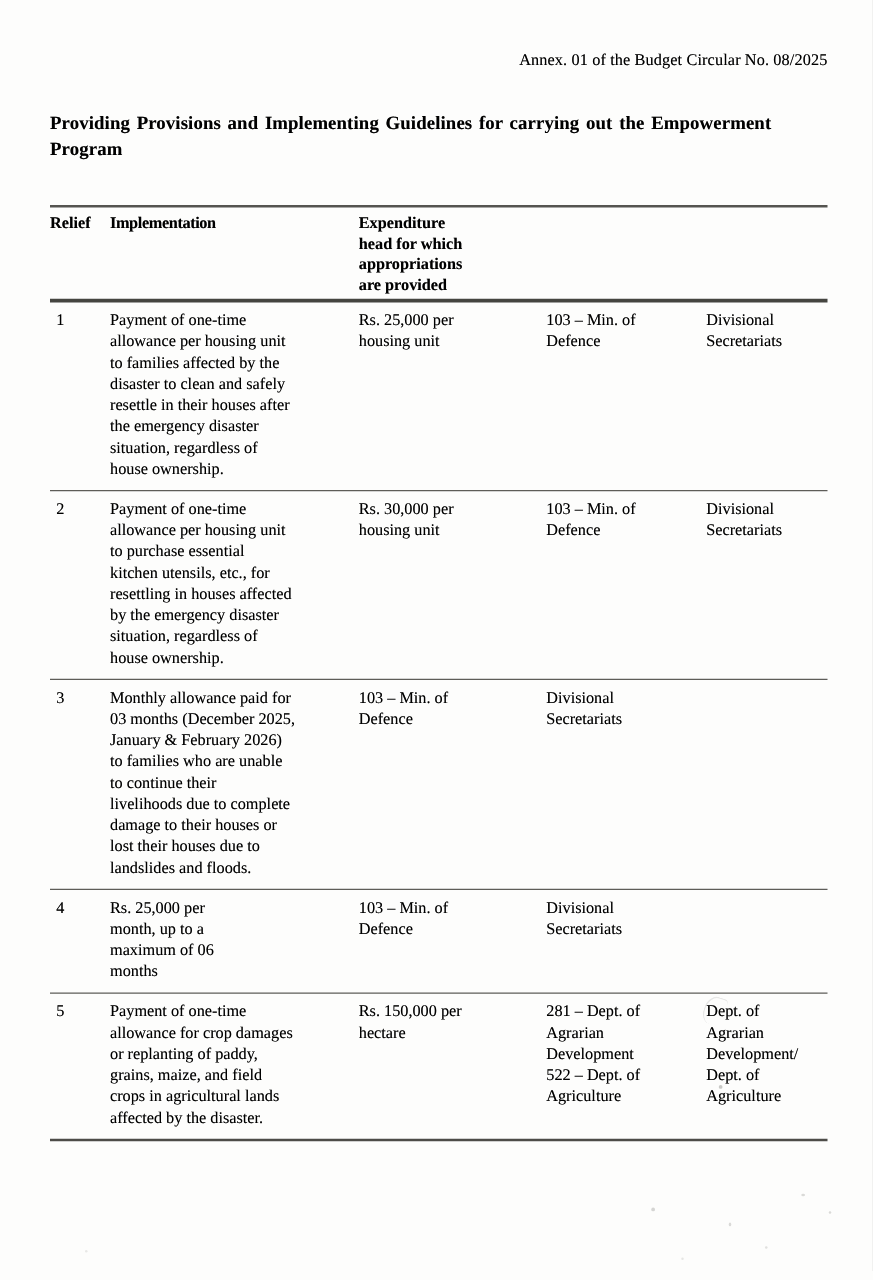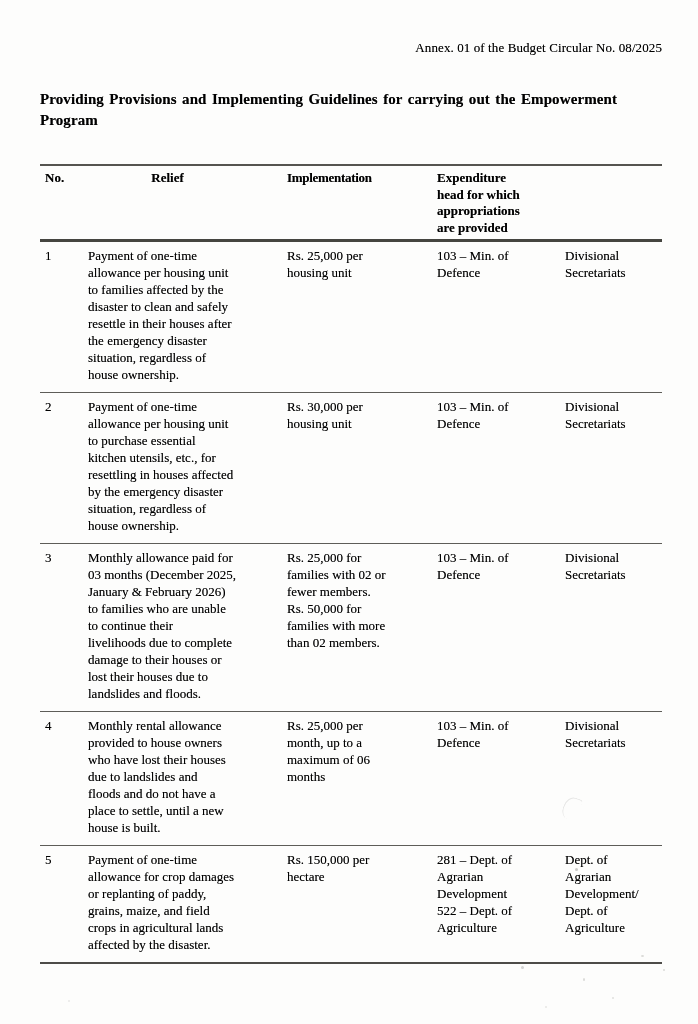--- a/index.html
+++ b/index.html
@@ -72,21 +72,20 @@
 
 <div class="page">
 
   <div class="annex-note">Annex. 01 of the Budget Circular No. 08/2025</div>
 
   <div class="doc-title">Providing Provisions and Implementing Guidelines for carrying out the Empowerment Program</div>
 
   <div class="relief-table">
 
     <div class="thead">
-      <div class="cell no">No.</div>
       <div class="cell relief-h">Relief</div>
       <div class="cell impl-h">Implementation</div>
       <div class="cell">Expenditure
 head for which
 appropriations
 are provided</div>
     </div>
 
     <div class="trow">
       <div class="cell no">1</div>
@@ -128,41 +127,28 @@
       <div class="cell no">3</div>
       <div class="cell">Monthly allowance paid for
 03 months (December 2025,
 January &amp; February 2026)
 to families who are unable
 to continue their
 livelihoods due to complete
 damage to their houses or
 lost their houses due to
 landslides and floods.</div>
-      <div class="cell">Rs. 25,000 for
-families with 02 or
-fewer members.
-Rs. 50,000 for
-families with more
-than 02 members.</div>
       <div class="cell">103 – Min. of
 Defence</div>
       <div class="cell impl">Divisional
 Secretariats</div>
     </div>
 
     <div class="trow">
       <div class="cell no">4</div>
-      <div class="cell">Monthly rental allowance
-provided to house owners
-who have lost their houses
-due to landslides and
-floods and do not have a
-place to settle, until a new
-house is built.</div>
       <div class="cell">Rs. 25,000 per
 month, up to a
 maximum of 06
 months</div>
       <div class="cell">103 – Min. of
 Defence</div>
       <div class="cell impl">Divisional
 Secretariats</div>
     </div>
 

